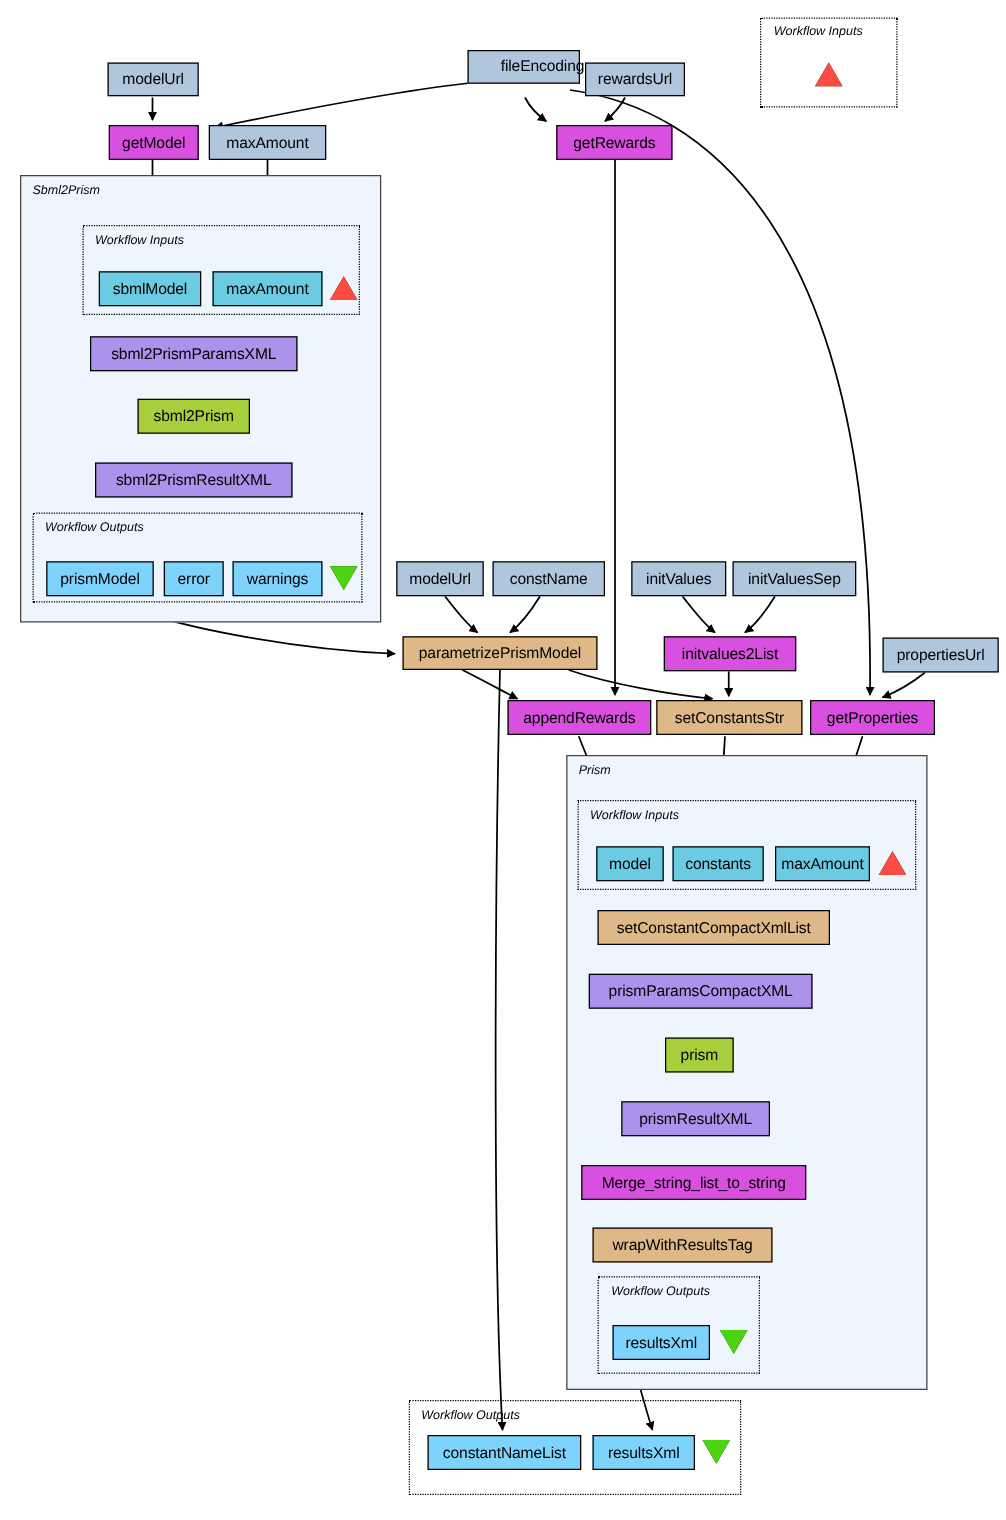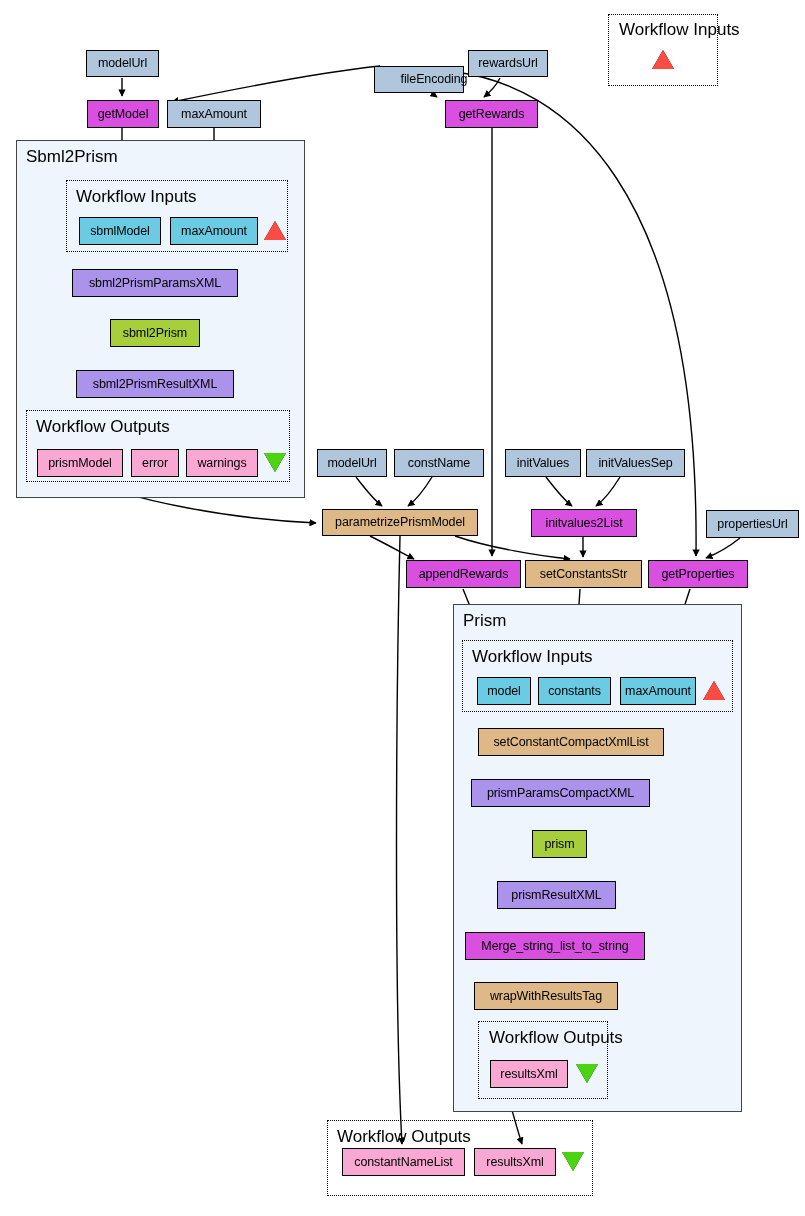--- a/index.html
+++ b/index.html
@@ -37,40 +37,41 @@
     white-space: nowrap;
     line-height: 1;
     letter-spacing: -0.1px;
   }
   .n-source   { background: #afc6dd; }
   .n-service  { background: #d94fe0; }
   .n-xml      { background: #ab92ea; }
   .n-proc     { background: #a7cf3c; }
   .n-beanshell{ background: #deb887; }
   .n-wfin     { background: #6bcbe2; }
-  .n-wfout    { background: #f9a8d4; }
+  .n-wfout    { background: #7dd3fc; }
   .n-rounded  { border-radius: 0; }
 
   .container {
     position: absolute;
     box-sizing: border-box;
     background: #eff5fd;
     border: 1px solid #444444;
   }
   .dotbox {
     position: absolute;
     box-sizing: border-box;
     border: 1.6px dotted #000000;
     background: transparent;
   }
   .boxlabel {
     position: absolute;
-    font-size: 17px;
+    font-size: 10px;
     color: #000000;
     white-space: nowrap;
+    font-style: italic;
   }
   .tri {
     position: absolute;
     width: 0;
     height: 0;
   }
   .tri-up {
     border-left: 11px solid transparent;
     border-right: 11px solid transparent;
     border-bottom: 19px solid #fb4b42;
@@ -174,21 +175,21 @@
     </g>
   </svg>
 
   <div class="dotbox" style="left:608px; top:14px; width:110px; height:72px;"></div>
   <div class="boxlabel" style="left:619px; top:20px;">Workflow Inputs</div>
   <div class="tri tri-up" style="left:652px; top:50px;"></div>
 
   <div class="node n-source" style="left:86px; top:50px; width:73px; height:27px;">
     <span>modelUrl</span>
   </div>
-  <div class="node n-source" style="left:374px; top:66px; width:90px; height:27px;padding-left:30px;">
+  <div class="node n-source" style="left:374px; top:40px; width:90px; height:27px;padding-left:30px;">
     <span>fileEncoding</span>
   </div>
   <div class="node n-source" style="left:468px; top:50px; width:80px; height:27px;">
     <span>rewardsUrl</span>
   </div>
 
   <div class="node n-service" style="left:87px; top:100px; width:72px; height:28px;">
     <span>getModel</span>
   </div>
   <div class="node n-source" style="left:167px; top:100px; width:94px; height:28px;">

